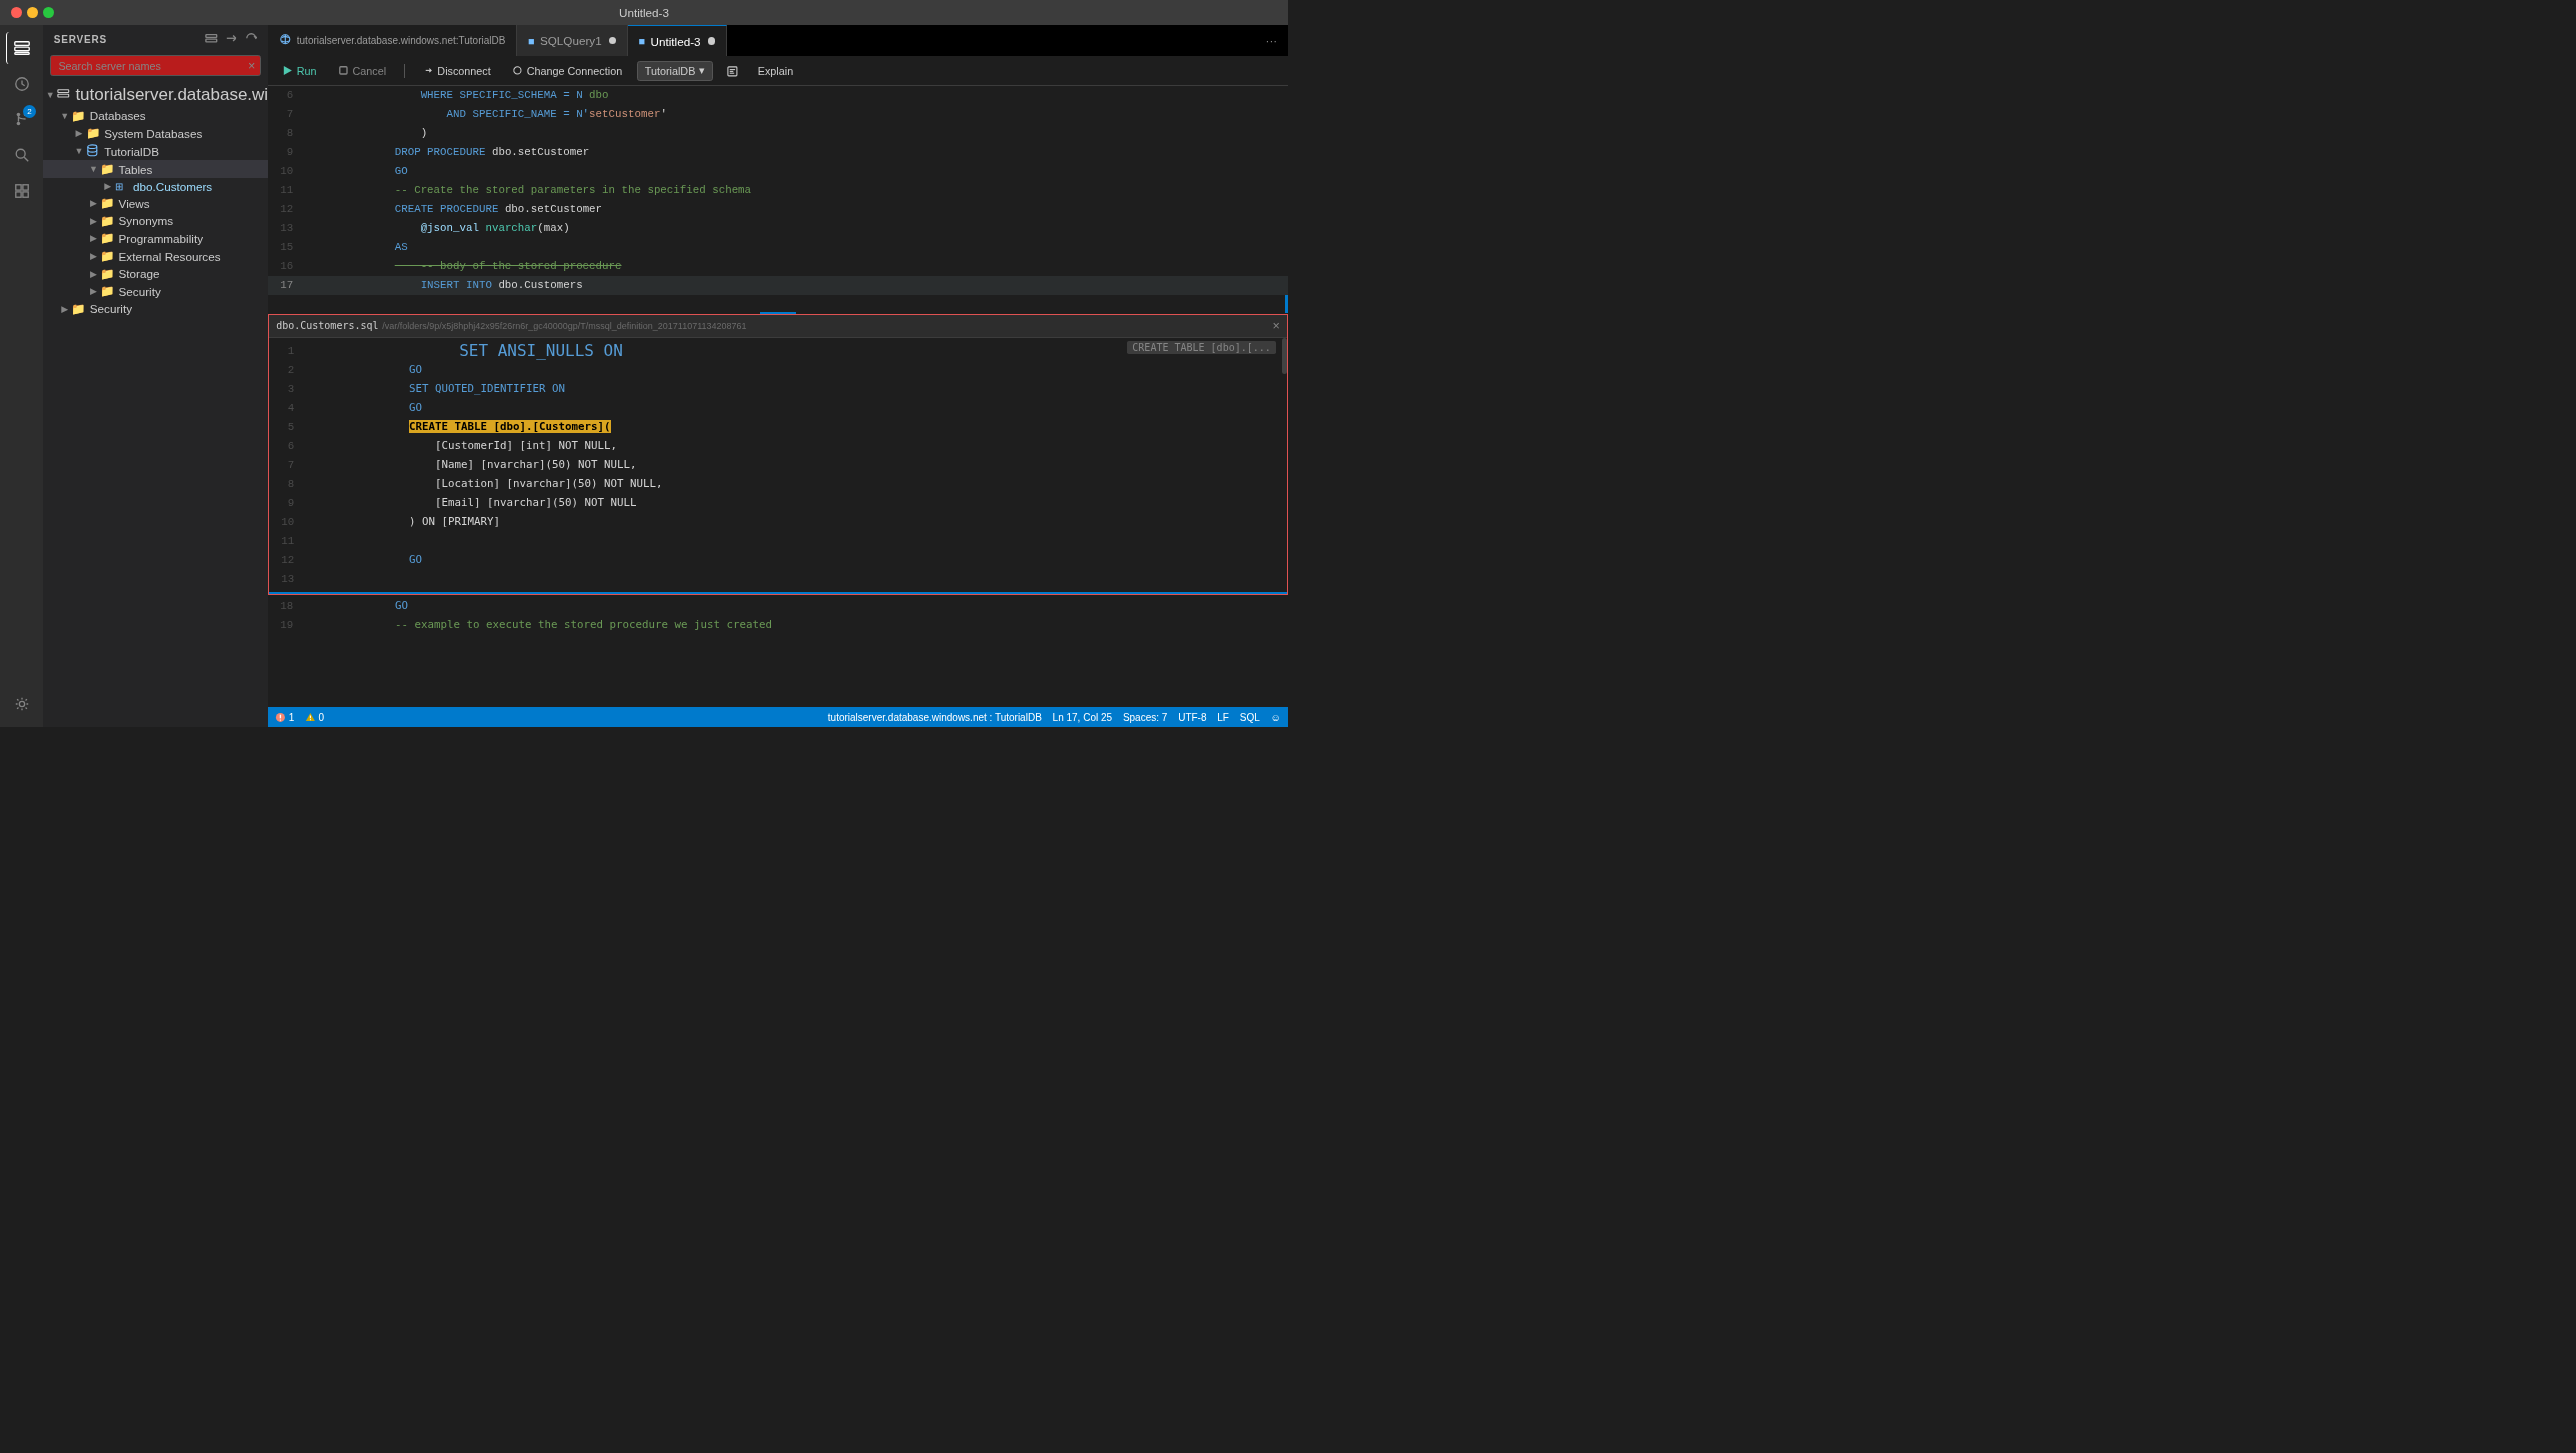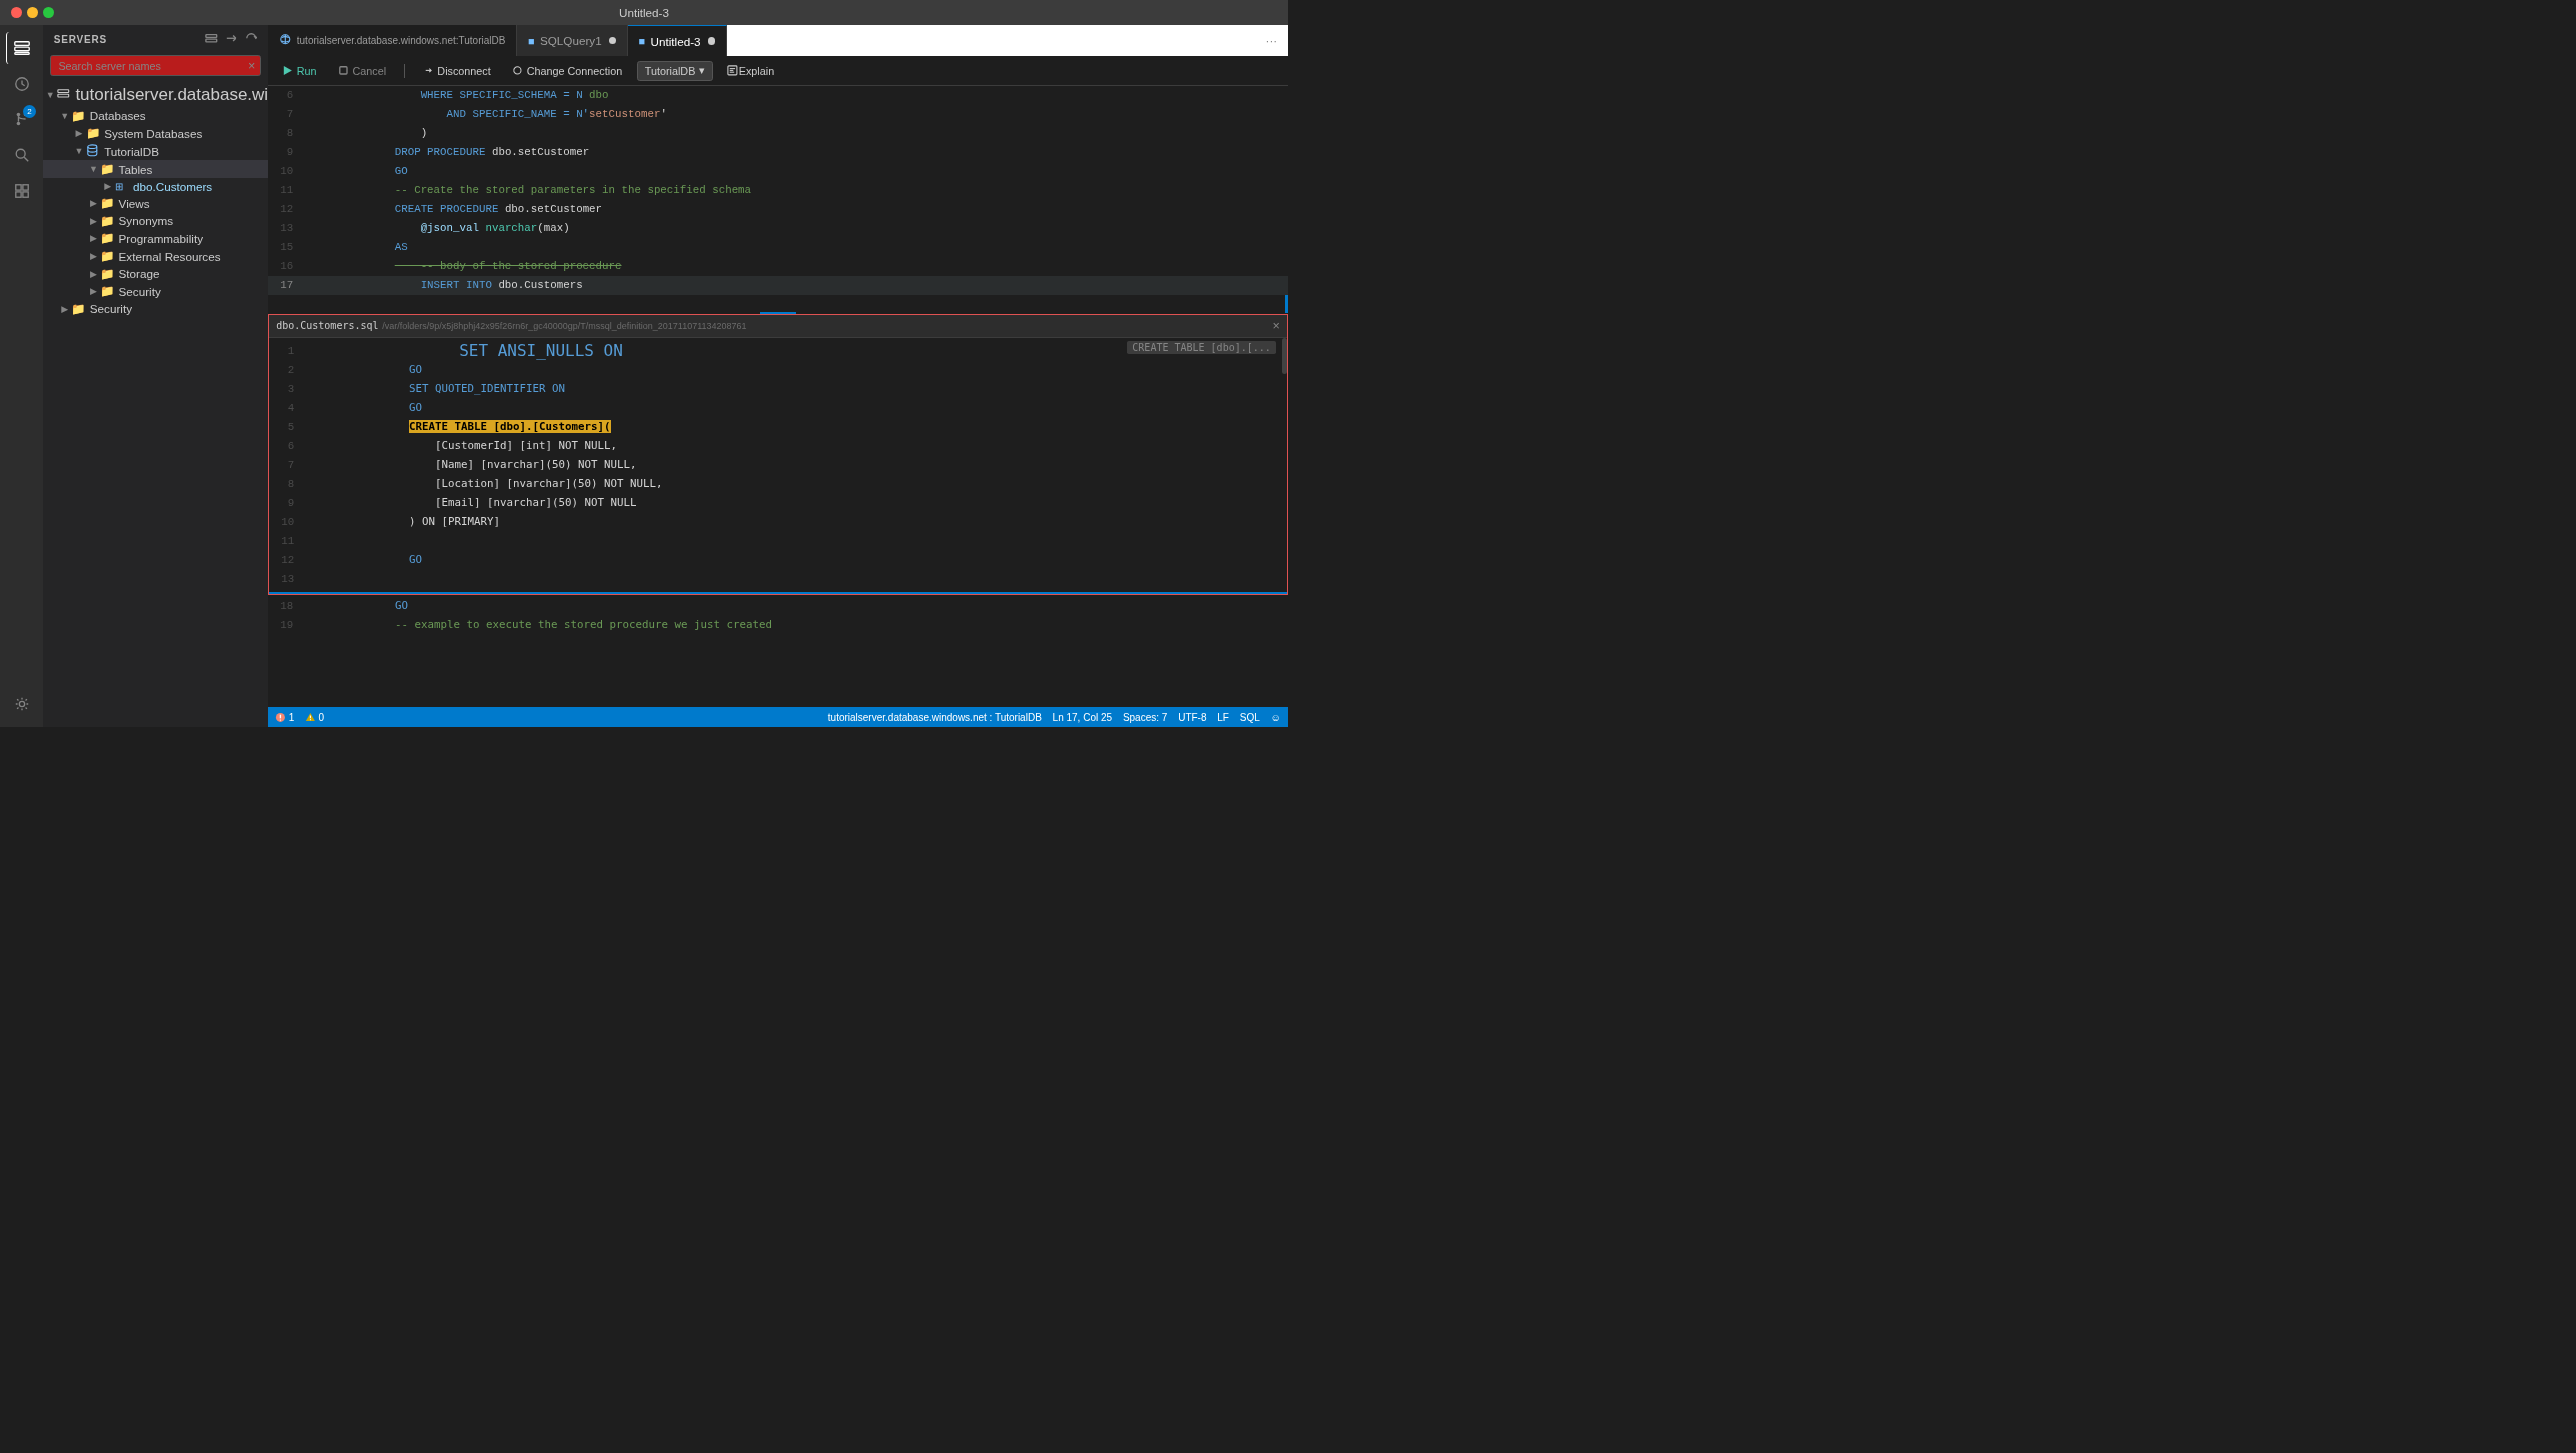--- a/index.html
+++ b/index.html
@@ -168,21 +168,21 @@
     
     .editor-area {
       flex: 1;
       display: flex;
       flex-direction: column;
       overflow: hidden;
     }
 
     
     .tab-bar {
-      background: #ffffff;
+      background: #000000;
       display: flex;
       align-items: center;
       height: 32px;
       flex-shrink: 0;
       border-bottom: 0.9px solid #1e1e1e;
     }
     .tab-connection {
       display: flex;
       align-items: center;
       padding: 0 10.8px;
@@ -259,22 +259,22 @@
       background: #3c3c3c;
       border: 0.9px solid #555;
       border-radius: 2.7px;
       padding: 2.7px 7.2px;
       cursor: pointer;
       font-size: 10.8px;
       color: #cccccc;
     }
     .explain-btn {
       display: flex;
-      align-items: flex-start;
-      gap: 1px;
+      align-items: flex-end;
+      gap: 20px;
       padding: 2.7px 7.2px;
       cursor: pointer;
       font-size: 10.8px;
       color: #cccccc;
     }
 
     
     .editor-content {
       flex: 1;
       display: flex;

